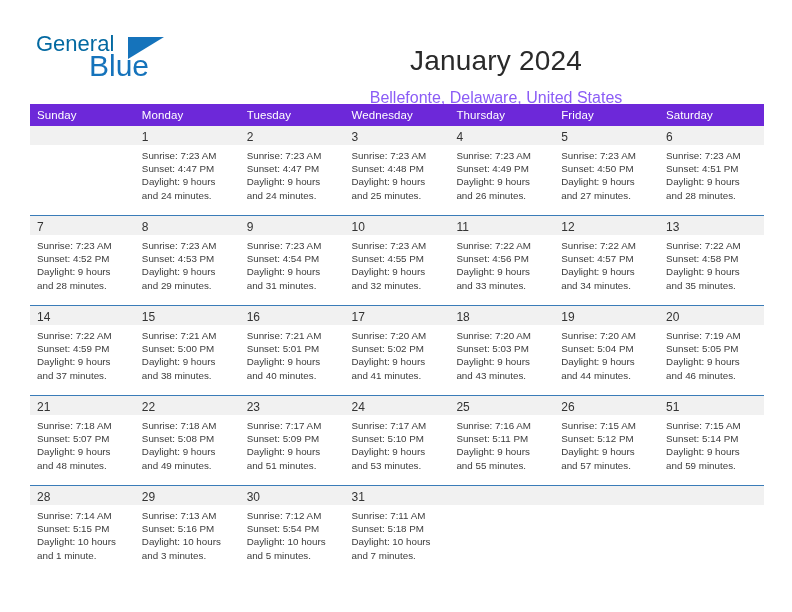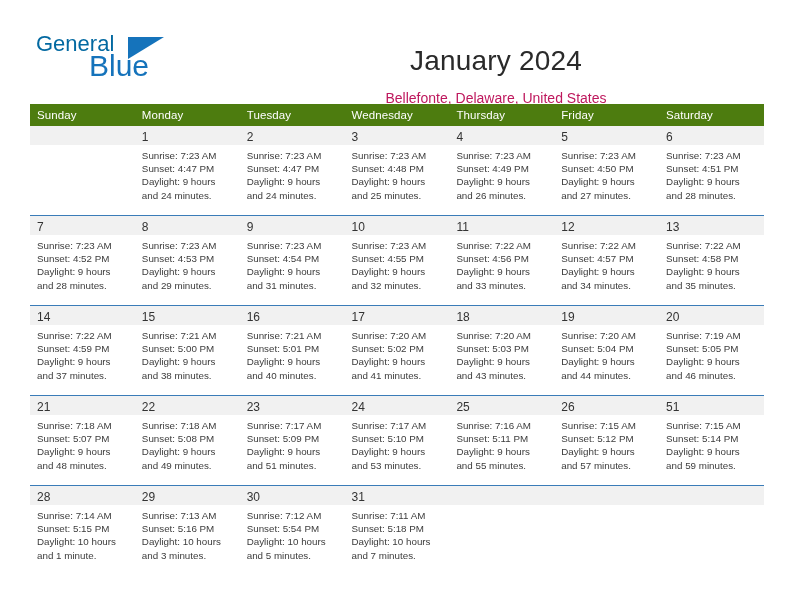--- a/index.html
+++ b/index.html
@@ -61,40 +61,40 @@
   }
   .cal-title {
     font-size: 28px;
     color: #2a2a2a;
     line-height: 34px;
     font-weight: normal;
     margin: 0;
     letter-spacing: 0.2px;
   }
   .cal-subtitle {
-    font-size: 14px;
-    color: #be185d;
+    font-size: 16px;
+    color: #8b5cf6;
     line-height: 20px;
     margin: 10px 0 0 0;
     font-weight: normal;
     text-decoration: underline;
   }
 
   
   .calendar {
     position: absolute;
     left: 30px; top: 104px;
     width: 734px;
     border-collapse: collapse;
     table-layout: fixed;
   }
   .calendar col { width: 104.857px; }
 
   thead th {
-    background: #4d7c0f;
+    background: #6d28d9;
     color: #ffffff;
     font-size: 11.5px;
     font-weight: normal;
     text-align: left;
     padding: 5px 0 5px 7px;
     height: 21px;
     vertical-align: middle;
     letter-spacing: 0.1px;
   }
 

